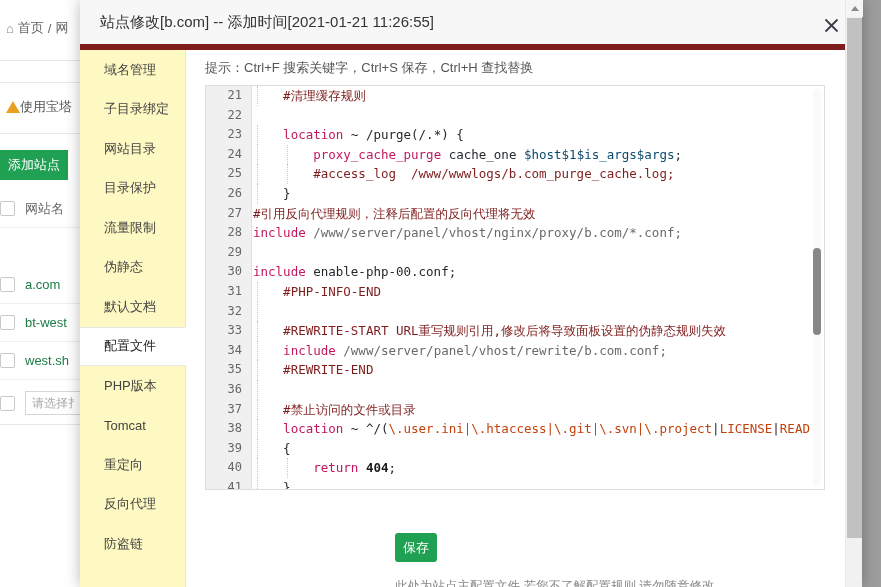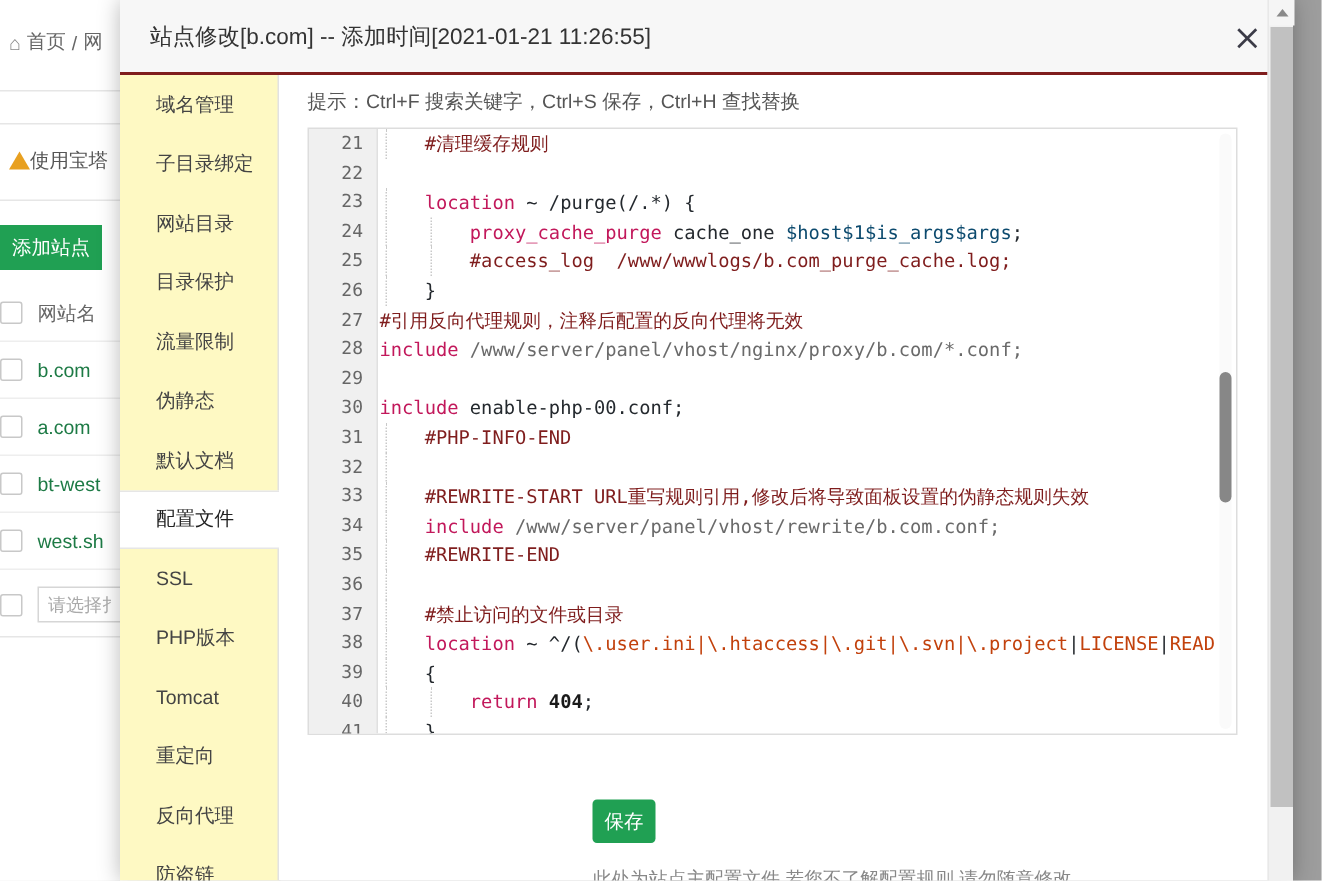--- a/index.html
+++ b/index.html
@@ -63,21 +63,21 @@
   }
 
   
   #modal {
     position: absolute; left: 80px; top: 0; width: 782px; height: 587px;
     background: #fff; box-shadow: 0 0 14px rgba(0,0,0,.28);
     overflow: hidden;
   }
   #modal-header {
     position: absolute; left: 0; top: 0; width: 780px; height: 50px;
-    background: #f7f7f7; border-bottom: 2px solid #7f1d1d;
+    background: #f7f7f7; border-bottom: 6px solid #7f1d1d;
     display: flex; align-items: center;
   }
   #modal-title {
     margin-left: 20px; font-size: 15px; color: #333; white-space: nowrap;
   }
   #modal-close {
     position: absolute; right: 16px; top: 12px; width: 26px; height: 26px;
     display: flex; align-items: center; justify-content: center;
     color: #3b3b47; cursor: pointer;
   }
@@ -206,24 +206,20 @@
     </div>
 
     <div class="bg-hr" style="top:133px"></div>
 
     <div class="bg-addbtn">添加站点</div>
 
     <div class="bg-row" style="top:190px">
       <span class="cb"></span>
       <span class="hdr">网站名</span>
     </div>
-    <div class="bg-row" style="top:228px">
-      <span class="cb"></span>
-      <span class="link">b.com</span>
-    </div>
     <div class="bg-row" style="top:266px">
       <span class="cb"></span>
       <span class="link">a.com</span>
     </div>
     <div class="bg-row" style="top:304px">
       <span class="cb"></span>
       <span class="link">bt-west</span>
     </div>
     <div class="bg-row" style="top:342px">
       <span class="cb"></span>
@@ -269,23 +265,20 @@
           <span>流量限制</span>
         </div>
       <div class="menu-item">
           <span>伪静态</span>
         </div>
       <div class="menu-item">
           <span>默认文档</span>
         </div>
       <div class="menu-item active">
           <span>配置文件</span>
-        </div>
-      <div class="menu-item">
-          <span>SSL</span>
         </div>
       <div class="menu-item">
           <span>PHP版本</span>
         </div>
       <div class="menu-item">
           <span>Tomcat</span>
         </div>
       <div class="menu-item">
           <span>重定向</span>
         </div>

